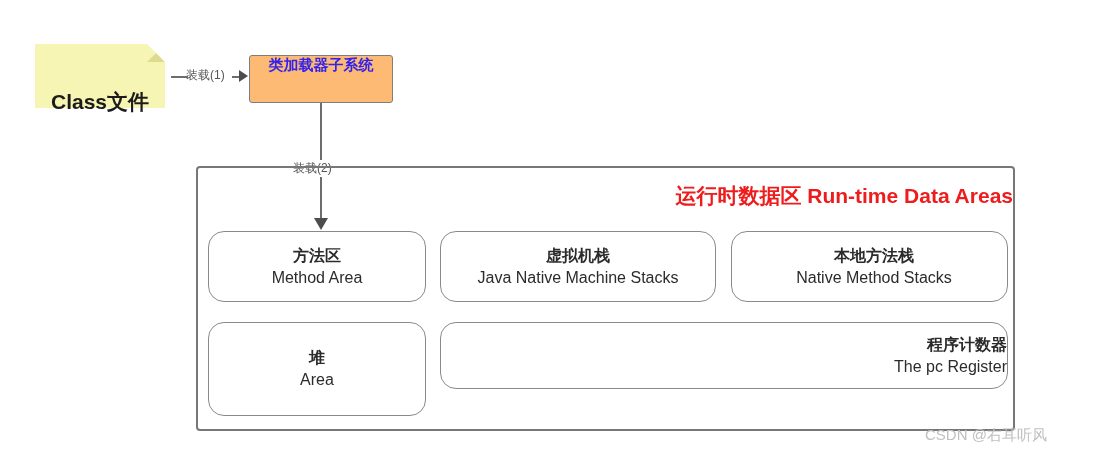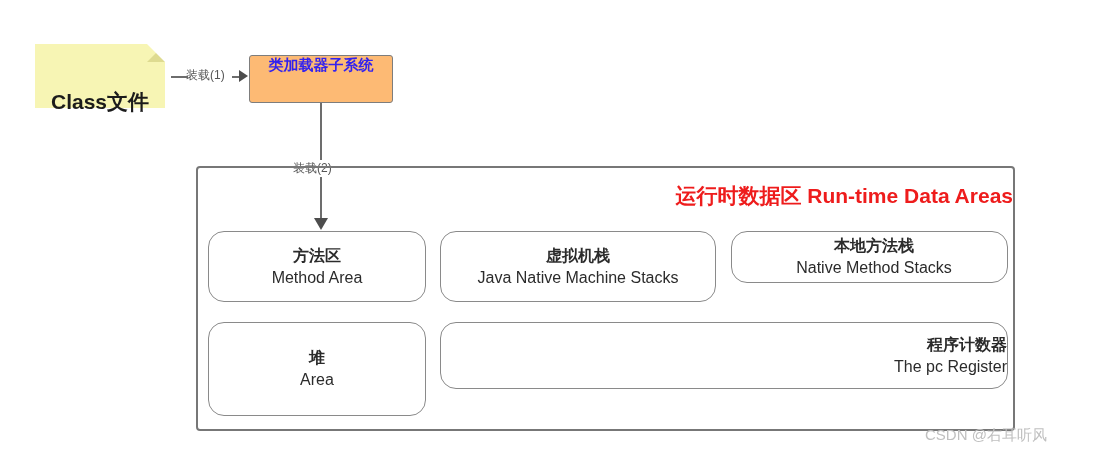--- a/index.html
+++ b/index.html
@@ -195,21 +195,21 @@
   .area-box .en {
     font-size: 16px;
     font-weight: normal;
     color: #2b2b2b;
     line-height: 1.35;
     white-space: nowrap;
   }
 
   .box-method   { left: 208px; top: 231px; width: 218px; height: 71px; }
   .box-jvmstack { left: 440px; top: 231px; width: 276px; height: 71px; }
-  .box-native   { left: 731px; top: 231px; width: 277px; height: 52px; padding-left: 9px; }
+  .box-native   { left: 731px; top: 231px; width: 277px; height: 71px; padding-left: 9px; }
   .box-heap     { left: 208px; top: 322px; width: 218px; height: 94px; }
   .box-pc       { left: 440px; top: 322px; width: 568px; height: 67px; align-items: flex-end; }
 
   
   .watermark {
     position: absolute;
     left: 925px;
     top: 426px;
     font-size: 15px;
     color: #c0c0c0;

